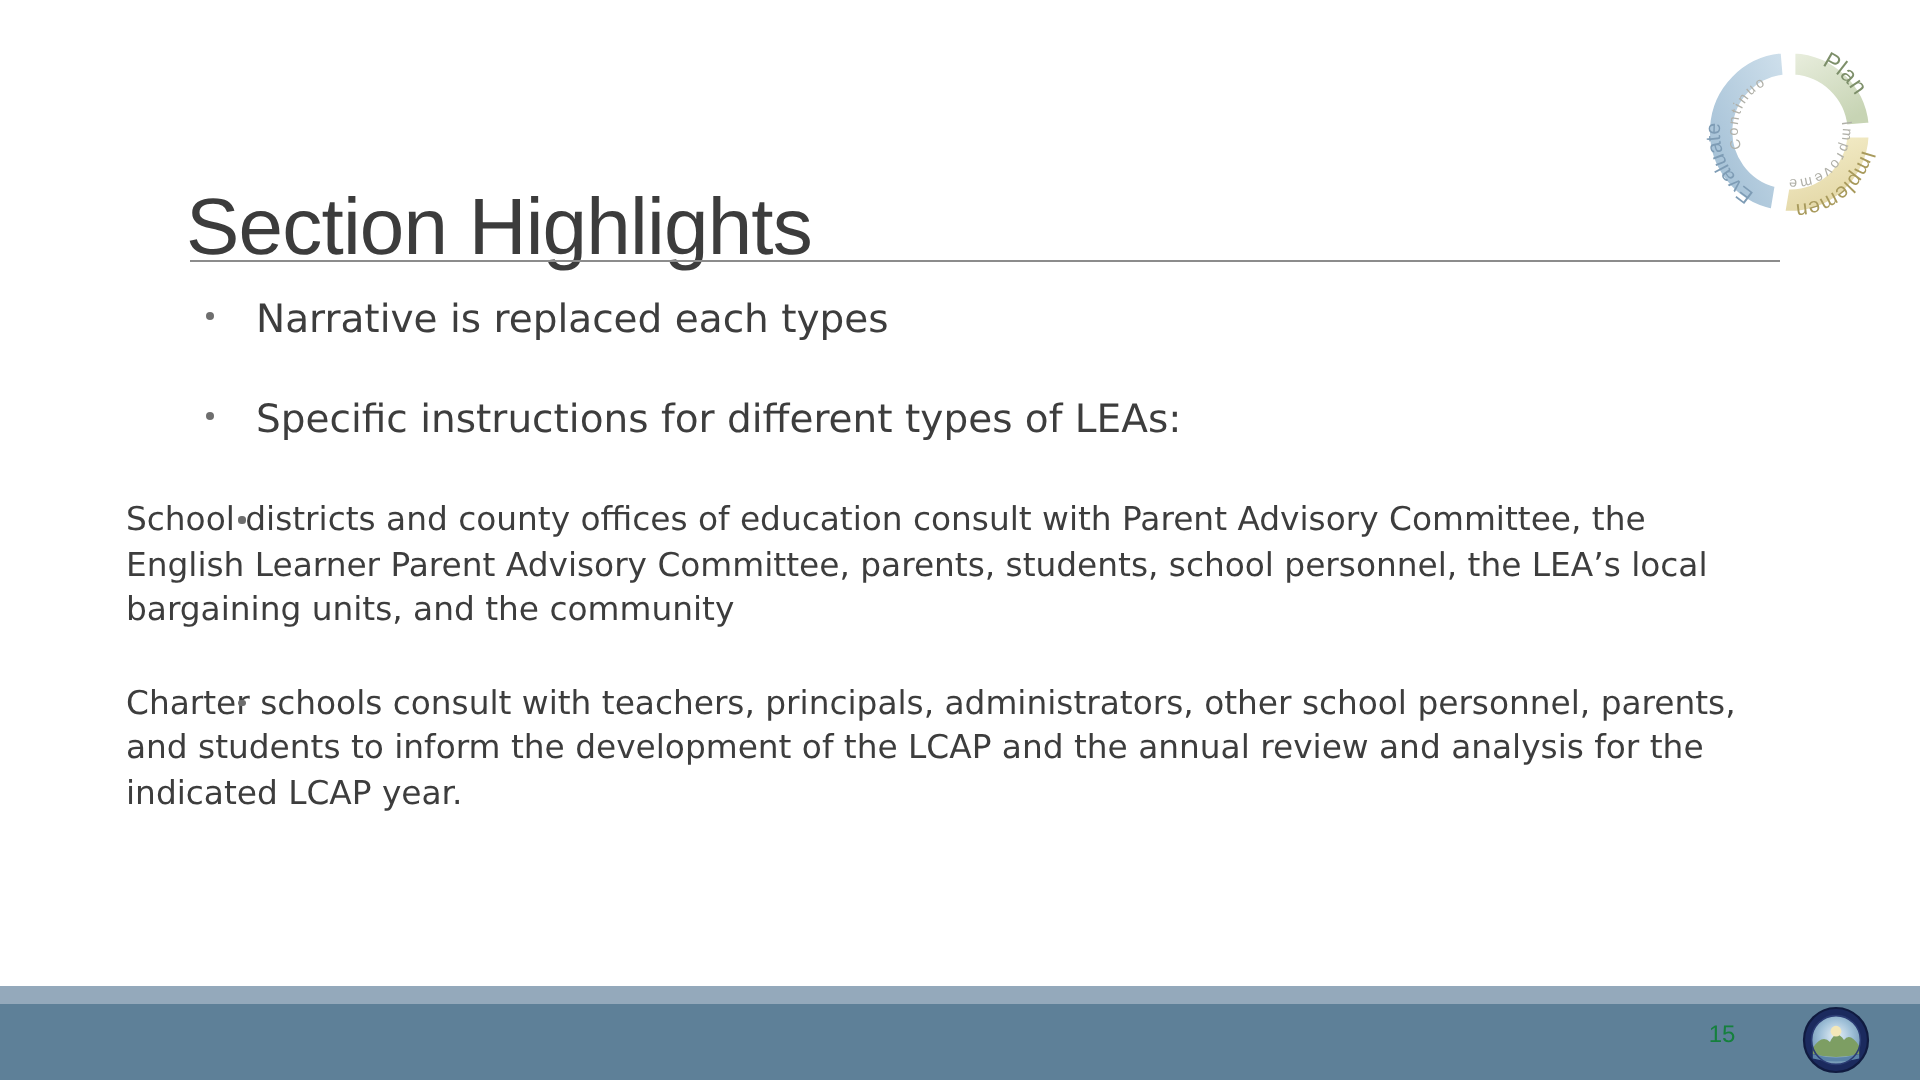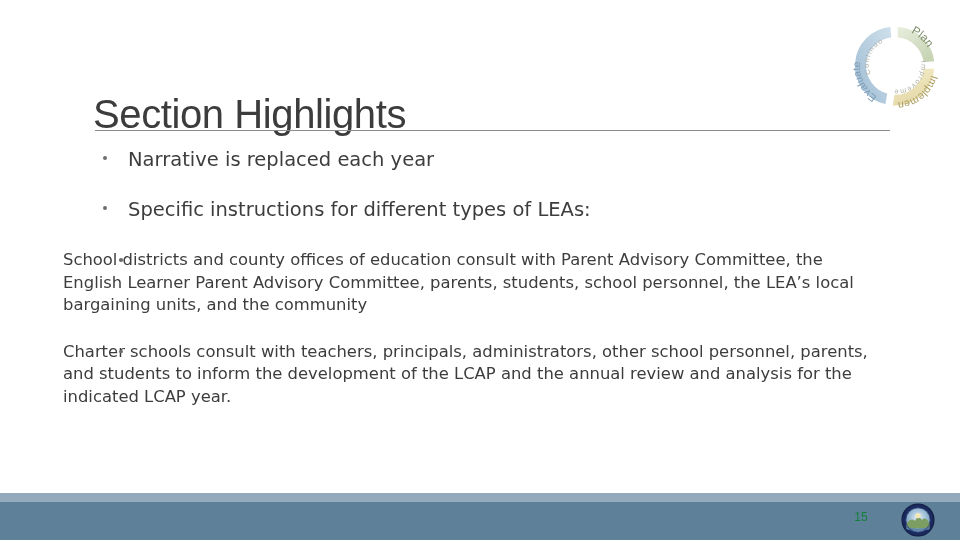--- a/index.html
+++ b/index.html
@@ -203,21 +203,21 @@
       <text font-family="Liberation Sans, sans-serif" font-size="7.2" fill="#b0b0a8" letter-spacing="1.1">
         <textPath href="#arcImp2" startOffset="6%">Improvement</textPath>
       </text>
     </svg>
   </div>
 
   <div class="body">
 
     <div class="lvl1">
       <span class="dot"></span>
-      <span>Narrative is replaced each year</span>
+      <span>Narrative is replaced each types</span>
     </div>
 
     <div class="gap-a"></div>
 
     <div class="lvl1">
       <span class="dot"></span>
       <span>Specific instructions for different types of LEAs:</span>
     </div>
 
     <div class="gap-b"></div>

